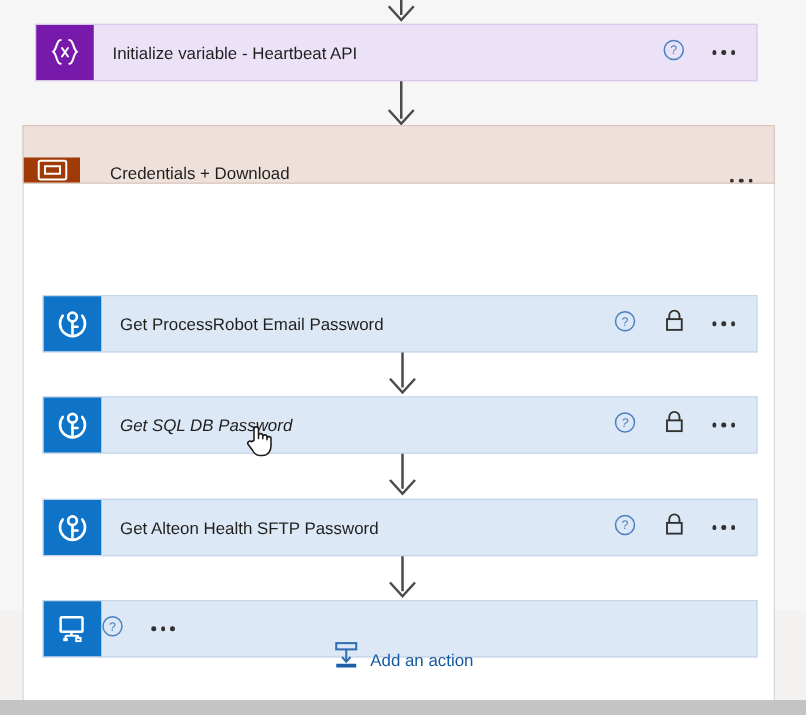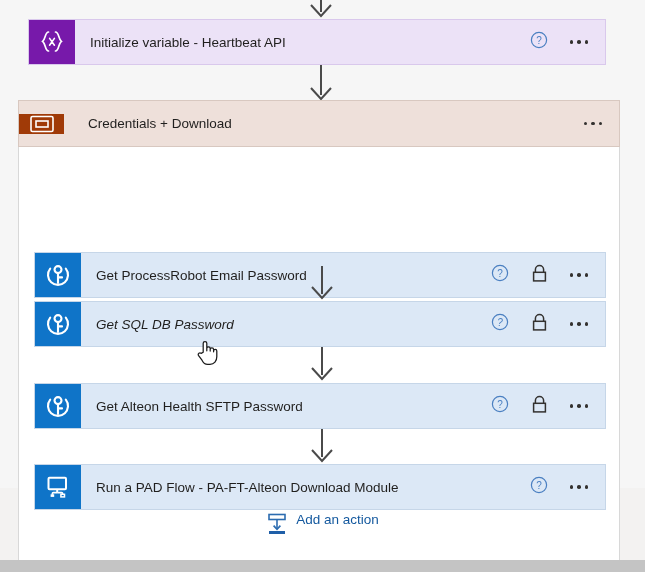--- a/index.html
+++ b/index.html
@@ -82,25 +82,25 @@
     left: 18px;
     top: 101px;
     width: 602px;
     box-sizing: border-box;
     background: #ffffff;
     border: 1px solid #d8d8d8;
     border-top: none;
   }
   .scope-header {
     display: flex;
-    align-items: center;
+    align-items: flex-end;
     height: 45px;
     background: #eee0da;
     border: 1px solid #d8c8c0;
-    margin: -1px -1px 0 -1px;
+    margin: -1px -1px 16px -1px;
   }
   .scope-header .card-icon { background: #a03a07; width: 45px; min-width: 45px; }
   .scope-header .card-title { font-size: 13.5px; padding-left: 24px; }
   .scope-body {
     position: relative;
     height: 414px;
   }
 
   
   .card-action {
@@ -136,21 +136,21 @@
     position: absolute;
     left: 0;
     top: 512px;
     width: 645px;
     display: flex;
     justify-content: center;
     align-items: center;
   }
   .add-action-inner {
     display: flex;
-    align-items: flex-start;
+    align-items: flex-end;
     gap: 8px;
     cursor: pointer;
   }
   .add-action-label {
     font-size: 13.5px;
     color: #13589e;
   }
 
   
   .cursor {
@@ -235,21 +235,21 @@
         <span class="ico-ellipsis">
           <i></i>
           <i></i>
           <i></i>
         </span>
       </div>
     </div>
 
     <div class="scope-body">
 
-      <div class="card card-action" style="top:73px;margin-top:32px;">
+      <div class="card card-action" style="top:73px;">
         <div class="card-icon">
           <svg class="glyph" width="28" height="28" viewBox="0 0 28 28">
             <path d="M6.2 7.6 A10 10 0 1 0 21.8 7.6" fill="none" stroke="#ffffff" stroke-width="2.1" stroke-linecap="round"></path>
             <circle cx="14" cy="8.6" r="3.5" fill="none" stroke="#ffffff" stroke-width="2.1"></circle>
             <line x1="14" y1="12.1" x2="14" y2="22" stroke="#ffffff" stroke-width="2.1" stroke-linecap="round"></line>
             <line x1="14" y1="16.4" x2="18" y2="16.4" stroke="#ffffff" stroke-width="2.1" stroke-linecap="round"></line>
           </svg>
         </div>
         <div class="card-title">Get ProcessRobot Email Password</div>
         <div class="card-actions">
@@ -360,21 +360,20 @@
         <div class="card-icon">
           <svg class="glyph" width="28" height="28" viewBox="0 0 28 28">
             <rect x="4.5" y="4.8" width="17.5" height="11.5" rx="1" fill="none" stroke="#ffffff" stroke-width="2"></rect>
             <line x1="13.2" y1="16.3" x2="13.2" y2="19.6" stroke="#ffffff" stroke-width="2"></line>
             <path d="M13.2 19.6 H9.4 a1 1 0 0 0 -1 1 v1.2" fill="none" stroke="#ffffff" stroke-width="1.7"></path>
             <path d="M13.2 19.6 H17.6 a1 1 0 0 1 1 1 v1.2" fill="none" stroke="#ffffff" stroke-width="1.7"></path>
             <rect x="6.6" y="21.3" width="3.6" height="2.6" fill="#ffffff"></rect>
             <rect x="16.9" y="21.3" width="3.6" height="2.6" fill="none" stroke="#ffffff" stroke-width="1.5"></rect>
           </svg>
         </div>
-        <div class="card-title">Run a PAD Flow - PA-FT-Alteon Download Module</div>
         <div class="card-actions">
           <span>
             <svg class="ico-help" viewBox="0 0 18 18">
               <circle cx="9" cy="9" r="7.6" fill="none" stroke="#4a7fc1" stroke-width="1.2"></circle>
               <text x="9" y="12.6" text-anchor="middle" font-family="Liberation Sans, sans-serif" font-size="10" fill="#4a7fc1">?</text>
             </svg>
           </span>
           <span class="ico-ellipsis">
             <i></i>
             <i></i>

